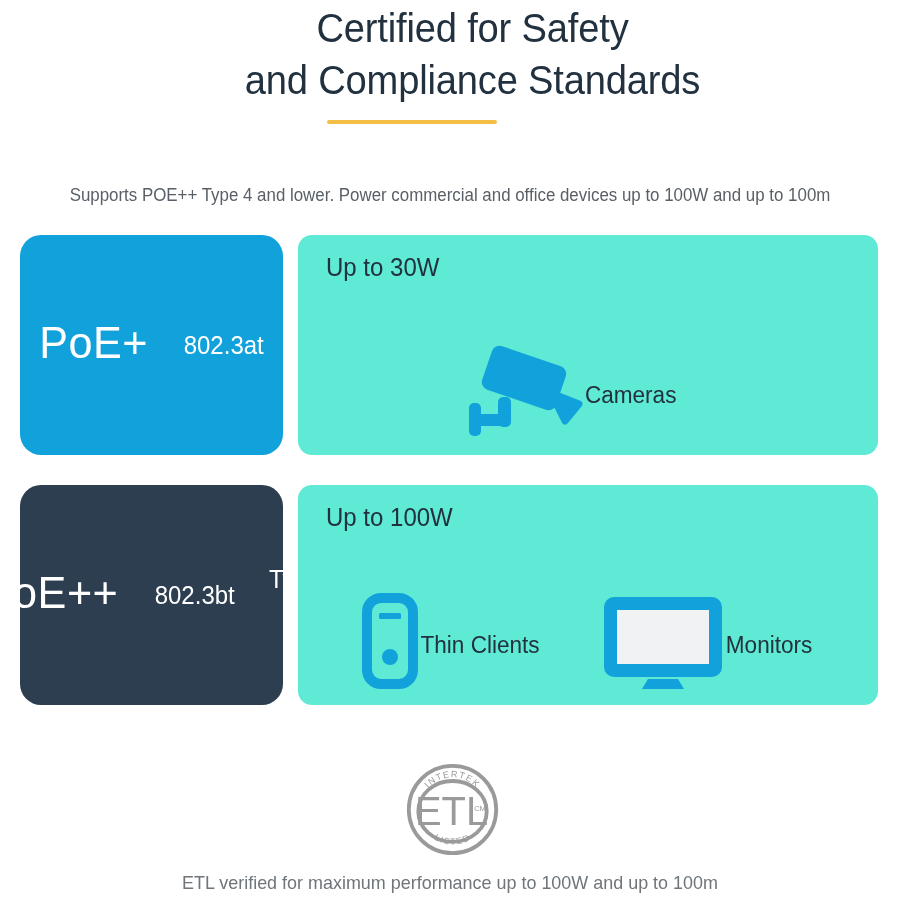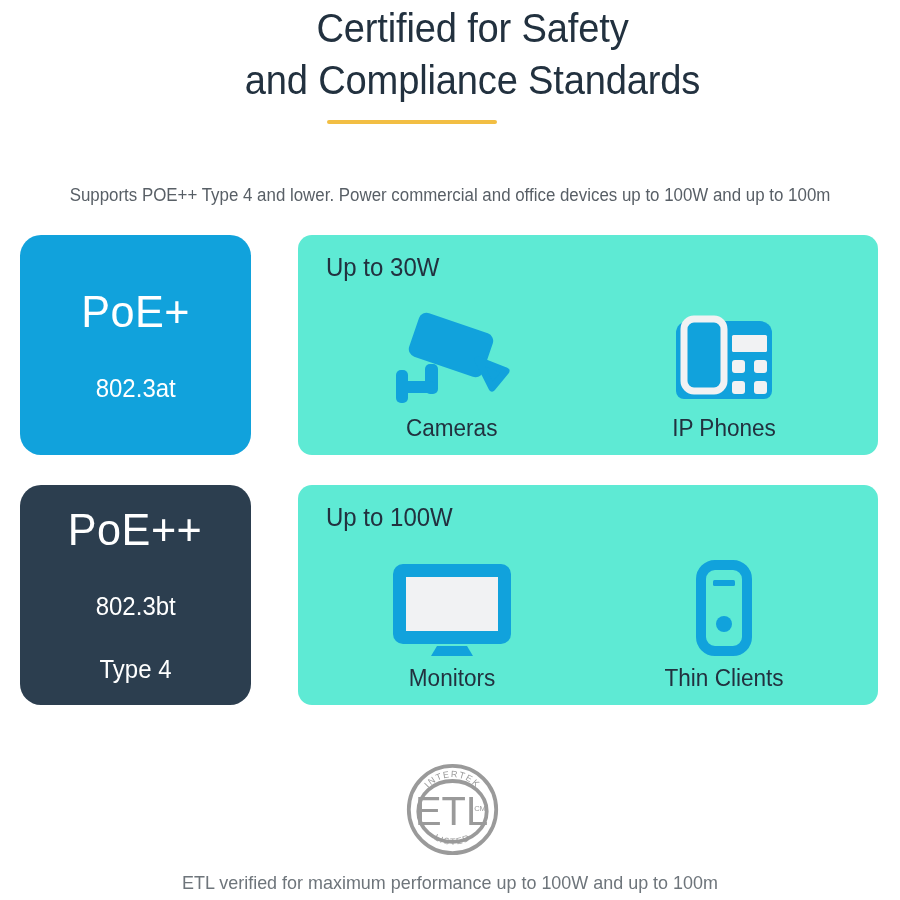--- a/index.html
+++ b/index.html
@@ -62,25 +62,25 @@
 
   
   .row { position: absolute; left: 0; width: 900px; }
   #row-1 { top: 235px; height: 220px; }
   #row-2 { top: 485px; height: 220px; }
 
   .tier-card {
     position: absolute;
     left: 20px;
     top: 0;
-    width: 231px;
+    width: 263px;
     height: 220px;
     border-radius: 21px;
     display: flex;
-    flex-direction: column;
+    flex-direction: row;
     align-items: center;
     justify-content: center;
     color: #ffffff;
     gap: 32px;
   }
   .tier-card.blue { background: #11A2DC; }
   .tier-card.navy { background: #2C3E4F; justify-content: center; }
 
   .tier-name {
     font-size: 45px;
@@ -124,21 +124,21 @@
     top: 58px;
     width: 544px;
     height: 148px;
     display: flex;
     align-items: flex-end;
     justify-content: space-around;
   }
   .icon-cell {
     width: 181px;
     display: flex;
-    flex-direction: column;
+    flex-direction: row;
     align-items: center;
     justify-content: flex-end;
   }
   .icon-art {
     height: 100px;
     display: flex;
     align-items: center;
     justify-content: center;
   }
   .icon-label {
@@ -207,85 +207,63 @@
 
               <rect x="8" y="69" width="33" height="12" rx="5"></rect>
 
               <rect x="2" y="58" width="12" height="33" rx="5"></rect>
             </g>
           </svg>
         </div>
         <div class="icon-label">Cameras</div>
       </div>
 
-      <div class="icon-cell">
-        <div class="icon-art">
-          <svg width="104" height="90" viewBox="0 0 104 90">
-            <g fill="#11A2DC">
-
-              <path d="M4 20 a12 12 0 0 1 12 -12 h72 a12 12 0 0 1 12 12 v58 a8 8 0 0 1 -8 8 h-80 a8 8 0 0 1 -8 -8 z"></path>
-            </g>
-
-            <path d="M22 6 h20 a10 10 0 0 1 10 10 v52 a10 10 0 0 1 -10 10 h-20 a10 10 0 0 1 -10 -10 v-52 a10 10 0 0 1 10 -10 z" fill="none" stroke="#F1F2F3" stroke-width="7"></path>
-            <g fill="#F1F2F3">
-
-              <rect x="60" y="22" width="35" height="17" rx="1.5"></rect>
-
-              <rect x="60" y="47" width="13" height="13" rx="3"></rect>
-              <rect x="82" y="47" width="13" height="13" rx="3"></rect>
-              <rect x="60" y="68" width="13" height="13" rx="3"></rect>
-              <rect x="82" y="68" width="13" height="13" rx="3"></rect>
-            </g>
-          </svg>
-        </div>
-        <div class="icon-label">IP Phones</div>
-      </div>
 
 
     </div>
   </div>
 </div>
 
 <div class="row" id="row-2">
 
   <div class="tier-card navy">
     <div class="tier-name">PoE++</div>
     <div class="tier-std">802.3bt</div>
     <div class="tier-std">Type 4</div>
   </div>
 
   <div class="panel">
     <div class="panel-title">Up to 100W</div>
 
     <div class="icon-row">
+
+      <div class="icon-cell">
+        <div class="icon-art">
+          <svg width="56" height="96" viewBox="0 0 56 96">
+            <rect x="5" y="5" width="46" height="86" rx="14" ry="14" fill="none" stroke="#11A2DC" stroke-width="10"></rect>
+            <rect x="17" y="20" width="22" height="6" rx="1.5" fill="#11A2DC"></rect>
+            <circle cx="28" cy="64" r="8" fill="#11A2DC"></circle>
+          </svg>
+        </div>
+        <div class="icon-label">Thin Clients</div>
+      </div>
 
       <div class="icon-cell">
         <div class="icon-art">
           <svg width="122" height="96" viewBox="0 0 122 96">
             <g fill="#11A2DC">
               <rect x="2" y="4" width="118" height="80" rx="10" ry="10"></rect>
               <path d="M46 86 h30 l6 10 h-42 Z"></path>
             </g>
             <rect x="15" y="17" width="92" height="54" fill="#F1F2F3"></rect>
           </svg>
         </div>
         <div class="icon-label">Monitors</div>
       </div>
 
-      <div class="icon-cell">
-        <div class="icon-art">
-          <svg width="56" height="96" viewBox="0 0 56 96">
-            <rect x="5" y="5" width="46" height="86" rx="14" ry="14" fill="none" stroke="#11A2DC" stroke-width="10"></rect>
-            <rect x="17" y="20" width="22" height="6" rx="1.5" fill="#11A2DC"></rect>
-            <circle cx="28" cy="64" r="8" fill="#11A2DC"></circle>
-          </svg>
-        </div>
-        <div class="icon-label">Thin Clients</div>
-      </div>
-
 
     </div>
   </div>
 </div>
 
 <div id="etl-wrap">
   <svg width="95" height="95" viewBox="0 0 100 100">
     <defs>
       <path id="arcTop" d="M 16 50 A 34 34 0 0 1 84 50"></path>
       <path id="arcBottom" d="M 13 50 A 37 37 0 0 0 87 50"></path>

